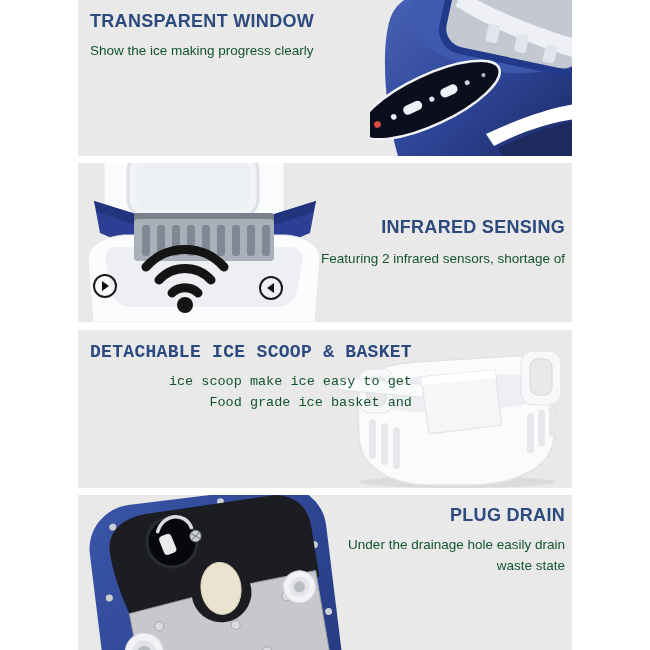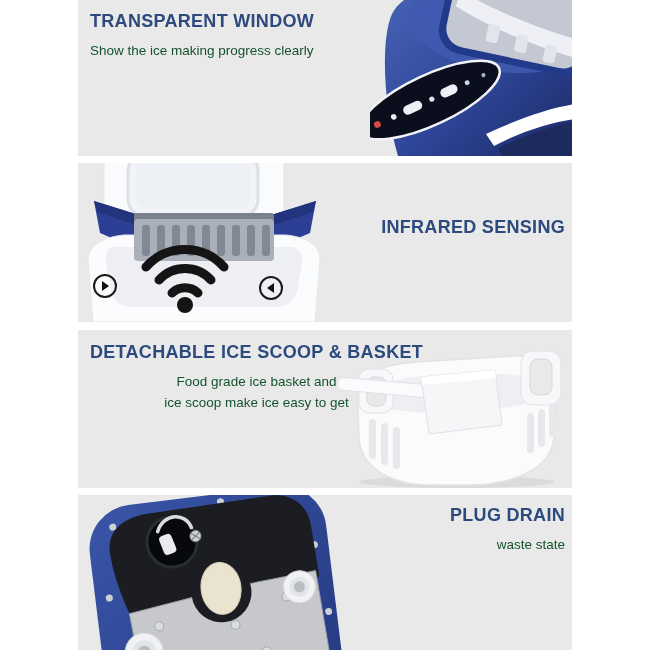--- a/index.html
+++ b/index.html
@@ -6,21 +6,21 @@
   body{width:650px;height:650px;background:#ffffff;font-family:"Liberation Sans",sans-serif;}
   .canvas{position:relative;width:572px;height:650px;background:#ffffff;overflow:hidden;}
   .band{position:absolute;left:78px;width:497px;background:#e9e9e9;overflow:hidden;}
   .band-1{top:0;height:156px;}
   .band-2{top:163px;height:159px;}
   .band-3{top:330px;height:158px;}
   .band-4{top:495px;height:155px;}
   .copy{position:absolute;z-index:2;}
   .copy-1{left:12px;top:8px;text-align:left;}
   .copy-2{right:10px;top:5px;text-align:right;width:320px;margin-top:44px;}
-  .copy-3{left:12px;top:9px;text-align:center;}
+  .copy-3{left:12px;top:9px;text-align:right;font-family:Liberation Mono, monospace;}
   .copy-4{right:10px;top:7px;text-align:right;width:310px;}
   h2.heading{margin:0;font-size:18px;font-weight:700;color:#2d4a7e;letter-spacing:.3px;line-height:26px;}
   .copy-2 h2.heading{line-height:30px;}
   h2.heading span{display:block;}
   p.body{margin:6px 0 0;font-size:13.5px;font-weight:400;color:#14532d;line-height:21px;}
   p.body span{display:block;}
   .photo{position:absolute;z-index:1;display:block;}
   .photo-1{right:0;top:0;}
   .photo-2{left:0;top:0;}
   .photo-3{right:0;top:3px;}
@@ -122,32 +122,33 @@
       <g>
         <circle cx="193" cy="125" r="11" fill="none" stroke="#1a1a1a" stroke-width="2"></circle>
         <path d="M196,120 L189,125 L196,130 Z" fill="#111111"></path>
       </g>
     </svg>
     <div class="copy copy-2">
       <h2 class="heading">
         <span>INFRARED SENSING</span>
       </h2>
       <p class="body">
+        <span>Featuring 2 infrared sensors, shortage of</span>
       </p>
     </div>
   </section>
 
   <section class="band band-3">
     <div class="copy copy-3">
       <h2 class="heading">
         <span>DETACHABLE ICE SCOOP &amp; BASKET</span>
       </h2>
       <p class="body">
+        <span>ice scoop make ice easy to get</span>
         <span>Food grade ice basket and</span>
-        <span>ice scoop make ice easy to get</span>
       </p>
     </div>
     <svg class="photo photo-3" width="250" height="155" viewBox="0 0 250 155">
       <ellipse cx="132" cy="149" rx="98" ry="6" fill="rgba(60,60,70,0.08)"></ellipse>
 
       <g>
         <path d="M32,50 C32,38 66,30 108,28 L188,23 C214,22 231,33 232,50 L229,104 C227,132 197,150 149,152 L101,152 C61,150 35,132 34,104 Z" fill="#fbfbfc" stroke="#e1e3e8" stroke-width="1.5"></path>
         <path d="M42,54 Q130,30 224,47 Q228,63 200,71 Q120,86 64,76 Q44,68 42,54 Z" fill="#edeff3"></path>
 
         <rect x="34" y="36" width="34" height="44" rx="10" fill="#f7f8fa" stroke="#e1e3e8"></rect>
@@ -220,18 +221,19 @@
           <circle cx="218" cy="104" r="10" fill="#e2e4e8"></circle>
           <circle cx="218" cy="104" r="5.5" fill="#b9bcc2"></circle>
         </g>
       </g>
     </svg>
     <div class="copy copy-4">
       <h2 class="heading">
         <span>PLUG DRAIN</span>
       </h2>
       <p class="body">
+        <span>Under the drainage hole easily drain</span>
         <span>waste state</span>
       </p>
     </div>
   </section>
 
 </div>
 
 </body></html>

